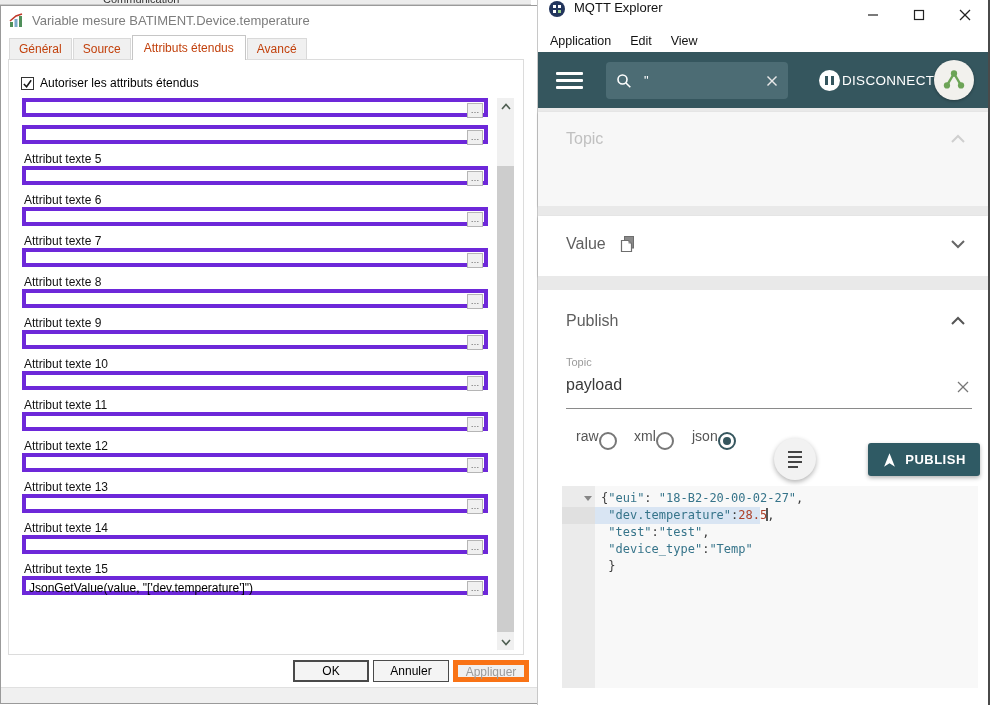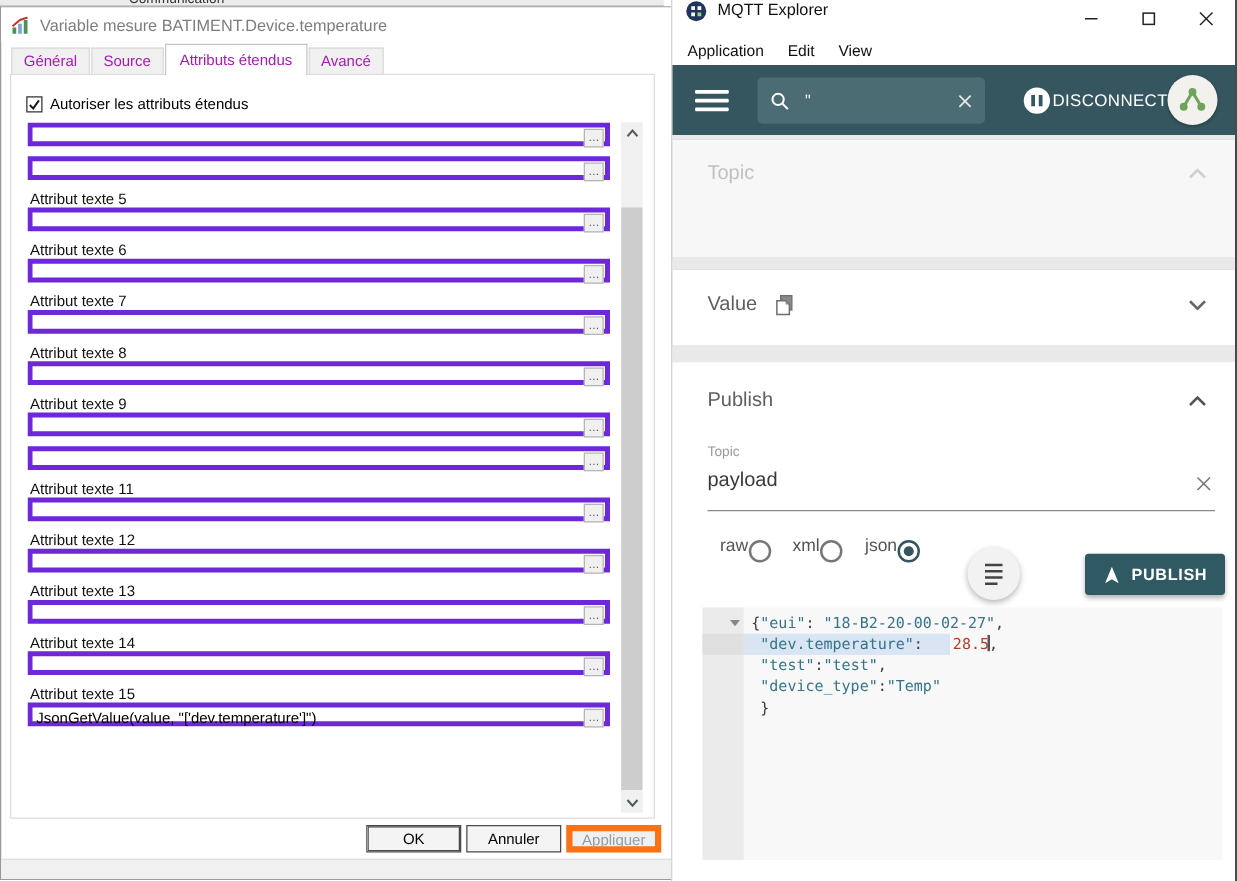--- a/index.html
+++ b/index.html
@@ -9,21 +9,21 @@
   
   .bg-strip { position:absolute; left:0; top:0; width:531px; height:5px; background:#ececec; overflow:hidden; border-bottom:1px solid #c9c9c9;}
   .bg-strip .frag { position:absolute; left:103px; top:-7px; font-size:11px; color:#333; }
 
   
   .dialog { position:absolute; left:0; top:5px; width:626px; height:699px; background:#fff; border:1px solid #9a9a9a; }
   .dlg-titlebar { position:absolute; left:0; top:0; right:0; height:28px; background:#fff; display:flex; align-items:center; padding:0 8px; }
   .dlg-title { font-size:13px; color:#7d7d7d; margin-left:8px; white-space:nowrap; }
   .dlg-close { position:absolute; right:10px; top:6px; width:18px; height:18px; color:#4a4a4a; display:flex; align-items:center; justify-content:center; cursor:pointer; }
   .tabs { position:absolute; left:8px; top:31px; height:23px; display:flex; align-items:flex-end; }
-  .tab { font-size:12px; color:#a21caf; padding:3px 9px 4px; border:1px solid #d9d9d9; border-bottom:none; background:#f0f0f0; margin-right:1px; position:relative; }
+  .tab { font-size:12px; color:#c2410c; padding:3px 9px 4px; border:1px solid #d9d9d9; border-bottom:none; background:#f0f0f0; margin-right:1px; position:relative; }
   .tab.active { background:#fff; padding:5px 11px 5px; z-index:3; border-color:#c6c6c6; }
   .panel { position:absolute; left:7px; top:53px; width:516px; height:596px; background:#fff; border:1px solid #dcdcdc; }
   .cbrow { position:absolute; left:12px; top:16px; display:flex; align-items:center; }
   .cbbox { width:13px; height:13px; border:1px solid #333; background:#fff; display:flex; align-items:center; justify-content:center; }
   .cblabel { font-size:12px; color:#000; margin-left:6px; }
   .attr-list { position:absolute; left:13px; top:38px; width:466px; height:552px; overflow:hidden; }
   .fgroup { margin-bottom:8px; }
   .flabel { font-size:12px; color:#111; height:13px; margin-bottom:1px; margin-left:2px; }
   .finput { position:relative; height:19px; border:4px solid #6d28d9; background:#fff; }
   .fvalue { display:block; font-size:12px; color:#000; line-height:17px; padding-left:3px; white-space:nowrap; overflow:hidden; }
@@ -93,21 +93,21 @@
   
   .editor { position:absolute; left:24px; top:196px; width:416px; height:202px; background:#f8f8f8; font-family:"DejaVu Sans Mono", monospace; font-size:12px; }
   .gutter { position:absolute; left:0; top:0; bottom:0; width:33px; background:#ebebeb; padding-top:4px; }
   .gcell { height:17px; position:relative; }
   .gcell.gactive { background:#e0e0e0; }
   .fold { position:absolute; right:3px; top:6px; width:0; height:0; border-left:4px solid transparent; border-right:4px solid transparent; border-top:5px solid #868686; cursor:pointer; }
   .elines { position:absolute; left:33px; top:0; right:0; bottom:0; padding-top:4px; }
   .eline { height:17px; position:relative; }
   .hl { position:absolute; left:0; top:0; width:165px; height:17px; background:#d9e5f3; }
   .ltxt { position:relative; white-space:pre; line-height:17px; padding-left:6px; color:#3b3b3b; }
-  .tk-s { color:#36748a; } .tk-n { color:#ad3f28;margin-left:24px; } .tk-p { color:#3b3b3b; }
+  .tk-s { color:#36748a; } .tk-n { color:#ad3f28; } .tk-p { color:#3b3b3b; }
   .cursor { display:inline-block; width:2px; height:13px; background:#555; vertical-align:-2px; margin:0 -1px; }
 </style>
 </head>
 <body>
 
 <div id="screen">
 
   <div class="bg-strip">
     <span class="frag">Communication</span>
   </div>
@@ -188,20 +188,21 @@
             </div>
           </div>
           <div class="fgroup">
             <div class="flabel">Attribut texte 9</div>
             <div class="finput">
               <span class="fvalue"></span>
               <button class="dots"></button>
             </div>
           </div>
           <div class="fgroup">
+            <div class="flabel">Attribut texte 10</div>
             <div class="finput">
               <span class="fvalue"></span>
               <button class="dots"></button>
             </div>
           </div>
           <div class="fgroup">
             <div class="flabel">Attribut texte 11</div>
             <div class="finput">
               <span class="fvalue"></span>
               <button class="dots"></button>

